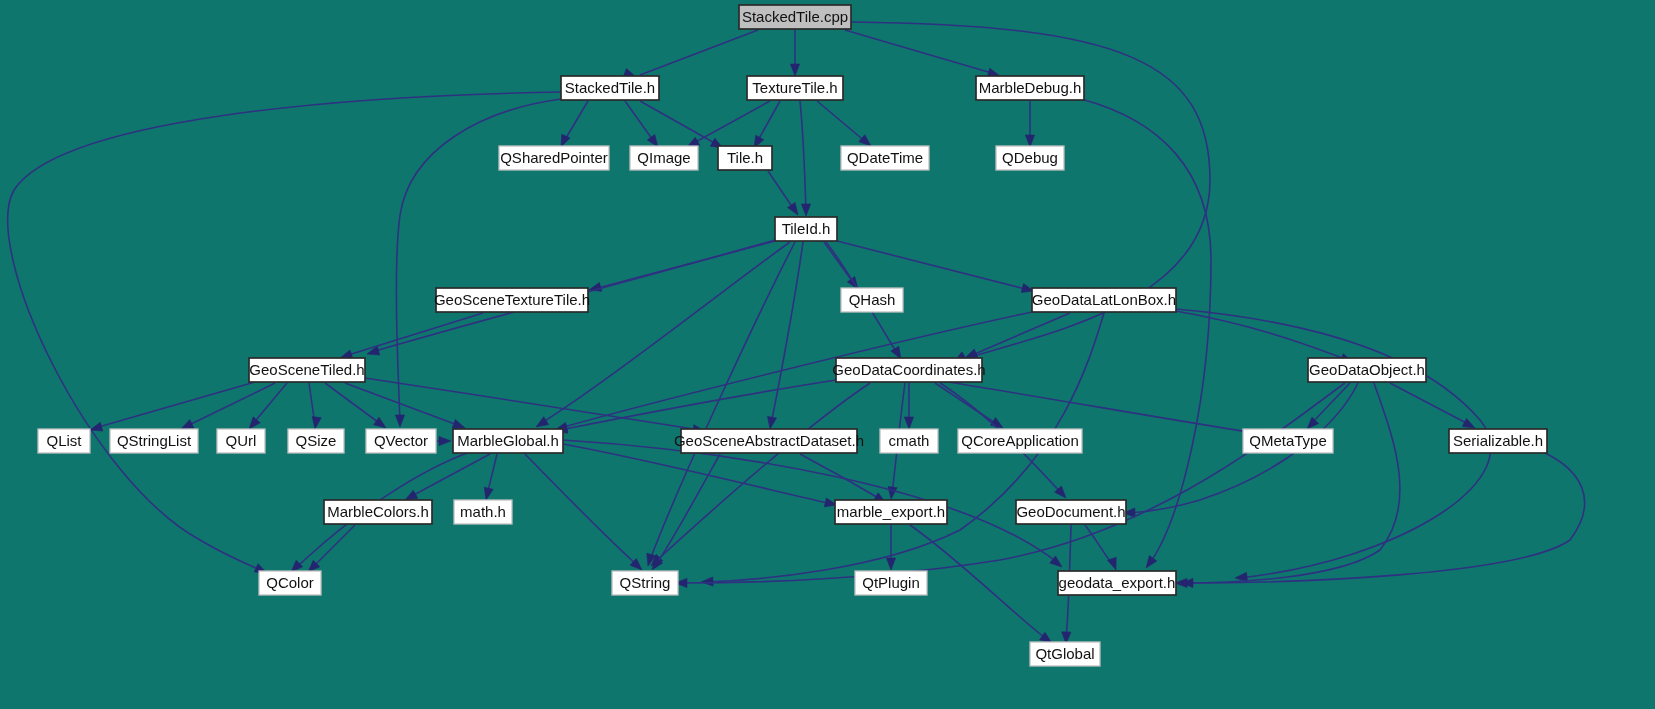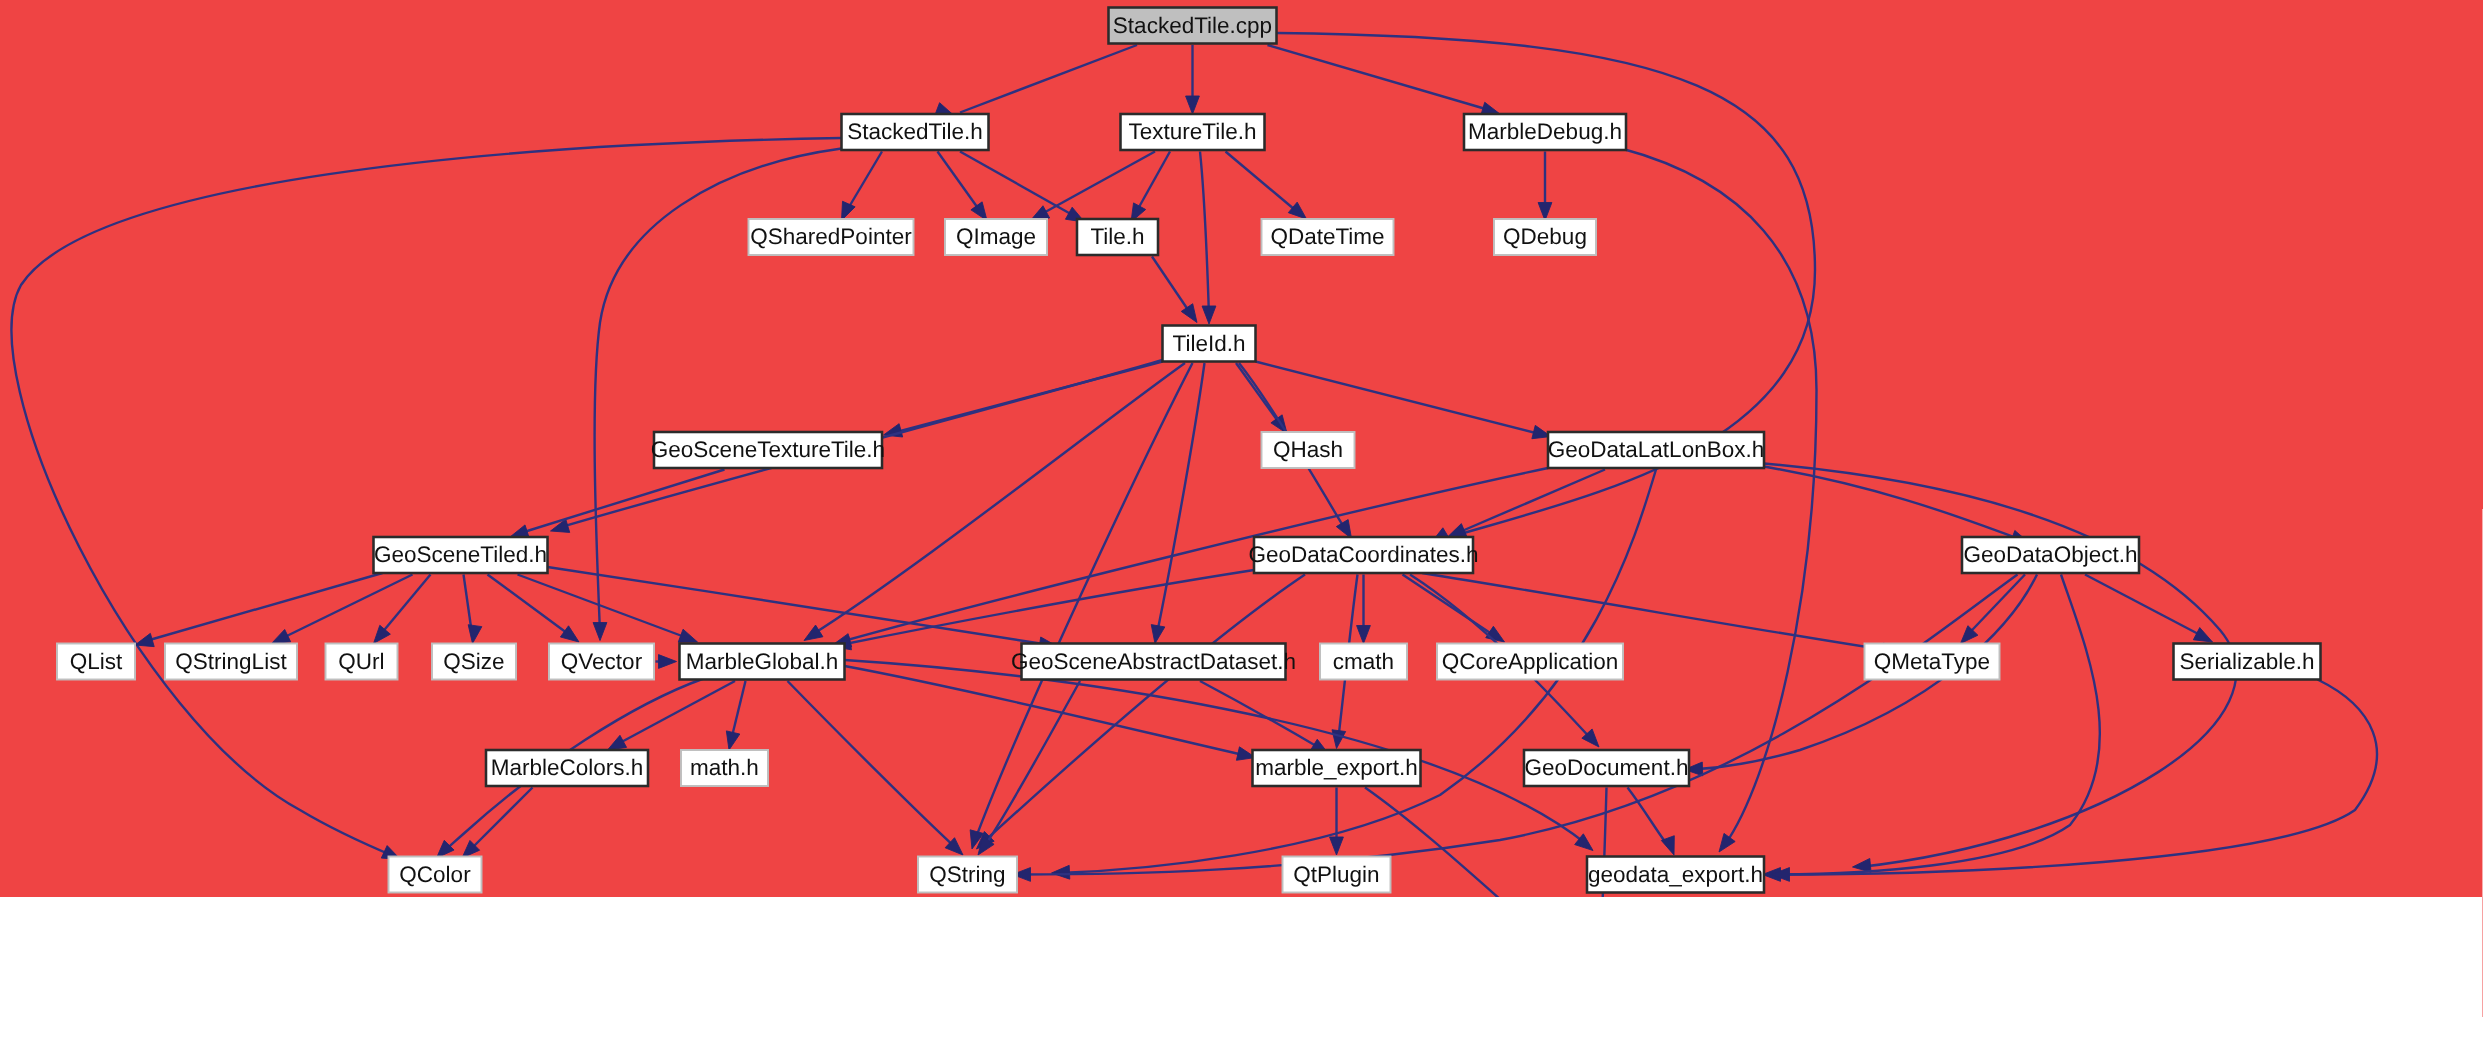--- a/index.html
+++ b/index.html
@@ -6,23 +6,23 @@
     margin: 0;
     padding: 0;
     background: #ffffff;
   }
   body {
     font-family: "Liberation Sans", sans-serif;
   }
   #graph-wrap {
     position: relative;
     width: 1655px;
-    height: 598px;
+    height: 709px;
     overflow: hidden;
-    background: #ef4444;
+    background: #0f766e;
   }
   svg#graph {
     display: block;
     width: 1655px;
     height: 709px;
   }
   .edge-path {
     fill: none;
     stroke: #2e3180;
     stroke-width: 1.6;

